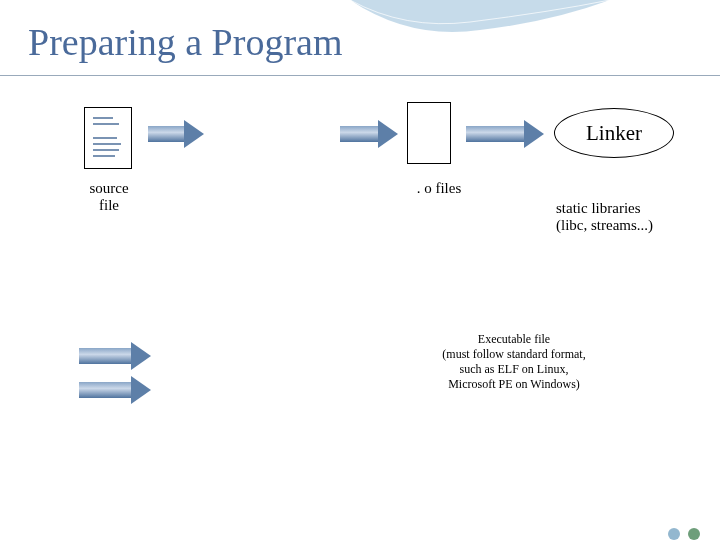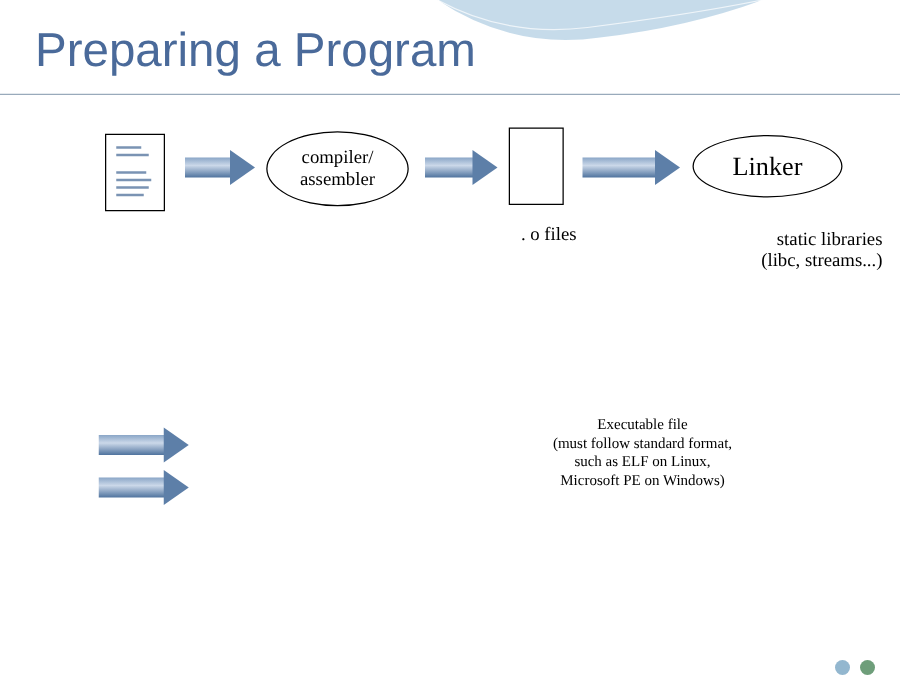--- a/index.html
+++ b/index.html
@@ -1,18 +1,18 @@
 <!DOCTYPE html>
 <html><head>
 <meta charset="utf-8">
 <style>
   html,body{margin:0;padding:0;width:720px;height:540px;font-family:Georgia,'Times New Roman',serif;background:#fff;overflow:hidden}
   .slide{position:relative;width:720px;height:540px}
   .accent{position:absolute;top:0;left:350px;width:260px;height:60px}
-  .title{position:absolute;top:20px;left:28px;font-size:38px;color:#4a6a9a;font-family:Liberation Sans, sans-serif}
+  .title{position:absolute;top:20px;left:28px;font-size:38px;color:#4a6a9a;font-family:Liberation Serif, serif}
   .title-rule{position:absolute;top:75px;left:0;width:720px;height:0;border-top:1px solid #9ab}
   .dot{position:absolute;bottom:0;width:12px;height:12px;border-radius:50%;background:#93b7cf}
   .dot.a{right:40px}
   .dot.b{right:20px;background:#6e9e7a}
 
   .box{position:absolute;border:1px solid #000;background:#fff;text-align:center;font-size:21px}
   .oval{border-radius:50%}
   .lbl{position:absolute;font-size:15px;text-align:center}
 
   
@@ -48,36 +48,36 @@
         <g stroke="#7a93b3" stroke-width="2">
           <line x1="8" y1="10" x2="28" y2="10"></line>
           <line x1="8" y1="16" x2="34" y2="16"></line>
           <line x1="8" y1="30" x2="32" y2="30"></line>
           <line x1="8" y1="36" x2="36" y2="36"></line>
           <line x1="8" y1="42" x2="34" y2="42"></line>
           <line x1="8" y1="48" x2="30" y2="48"></line>
         </g>
       </svg>
   </div>
+  <div class="lbl" style="left:76px;top:180px;width:66px;white-space:pre-line">source
+file</div>
 
   <div class="arrow" style="left:148px;top:126px;width:38px"></div>
 
-  <div class="box oval" style="left:213px;top:105px;width:112px;height:58px;line-height:1.2;white-space:pre-line;font-size:15px;display:flex;align-items:center;justify-content:center">compiler/
-assembler</div>
 
   <div class="arrow" style="left:340px;top:126px;width:40px"></div>
 
   <div class="box" style="left:407px;top:102px;width:42px;height:60px"></div>
   <div class="lbl" style="left:399px;top:180px;width:80px">. o files</div>
 
   <div class="arrow" style="left:466px;top:126px;width:60px"></div>
 
   <div class="box oval" style="left:554px;top:108px;width:118px;height:48px;line-height:48px">Linker</div>
 
-  <div class="lbl" style="left:556px;top:184px;width:150px;white-space:pre-line;text-align:right">static libraries
+  <div class="lbl" style="left:556px;top:200px;width:150px;white-space:pre-line;text-align:left">static libraries
 (libc, streams...)</div>
 
   <div class="arrow" style="left:79px;top:348px;width:54px"></div>
   <div class="arrow" style="left:79px;top:382px;width:54px"></div>
 
 
   <div class="lbl" style="left:384px;top:332px;width:260px;white-space:pre-line;text-align:center;font-size:12px">Executable file
 (must follow standard format,
 such as ELF on Linux,
 Microsoft PE on Windows)</div>

